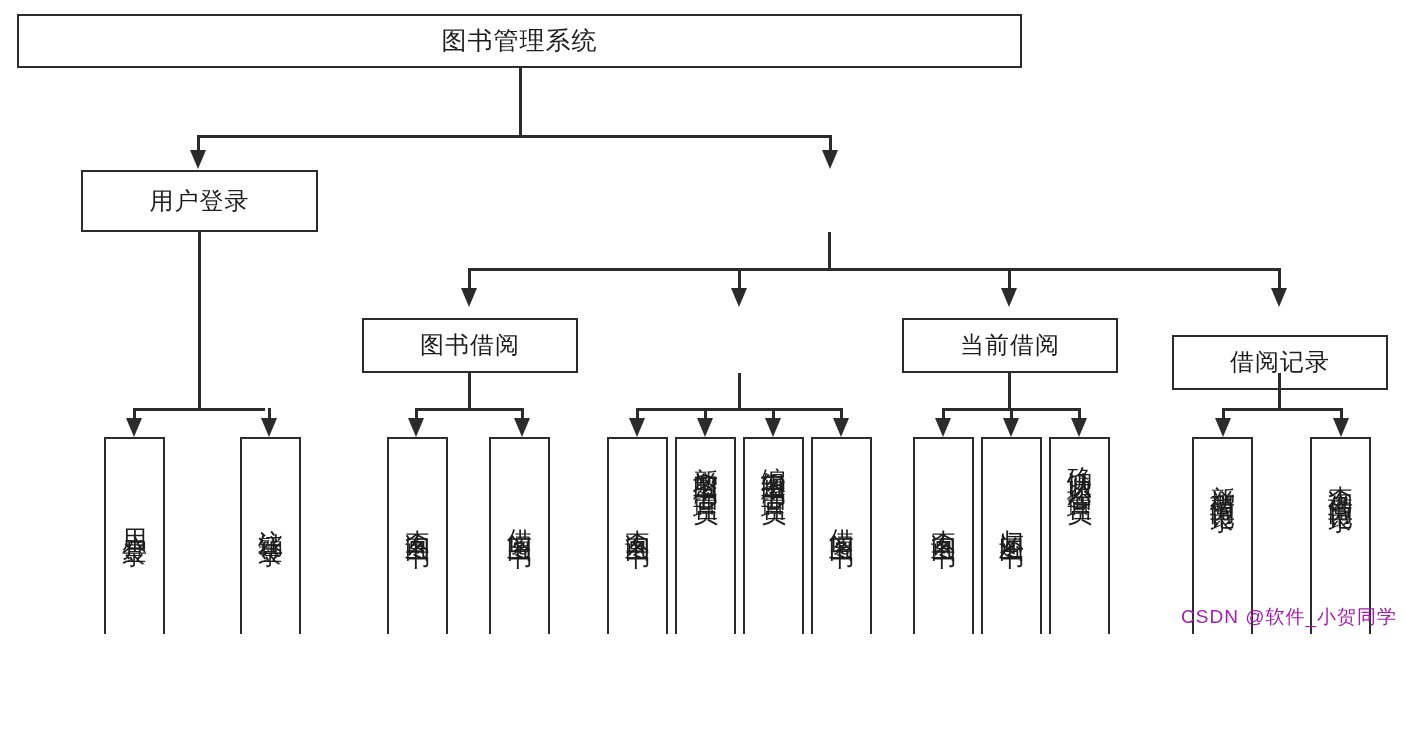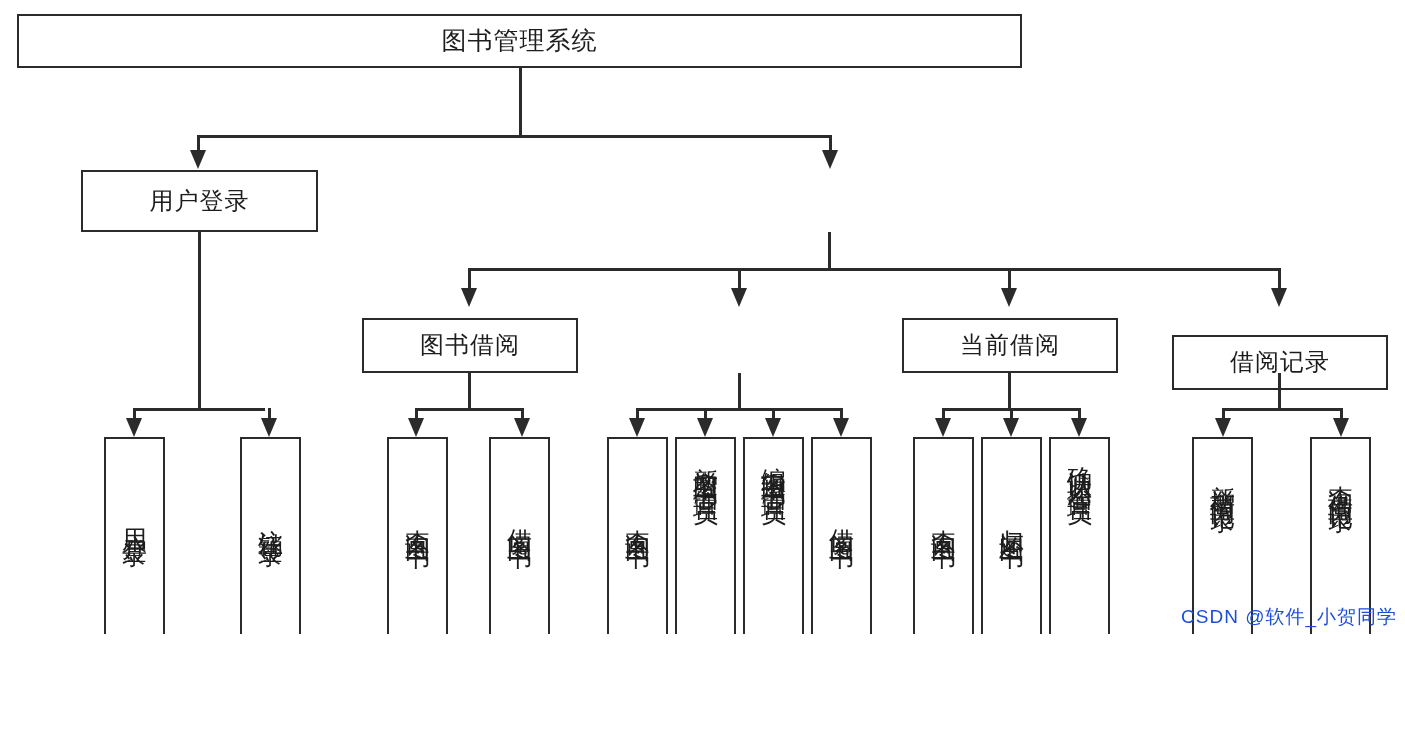--- a/index.html
+++ b/index.html
@@ -65,21 +65,21 @@
     border-right:8px solid transparent;
     border-top:19px solid #2b2b2b;
   }
 
   
   #watermark{
     position:absolute;
     right:8px;
     bottom:4px;
     font-size:19px;
-    color:#1d4ed8;
+    color:#a21caf;
     letter-spacing:1px;
     white-space:nowrap;
     pointer-events:none;
     user-select:none;
   }
 </style>
 </head>
 <body>
 
 <div id="canvas">

